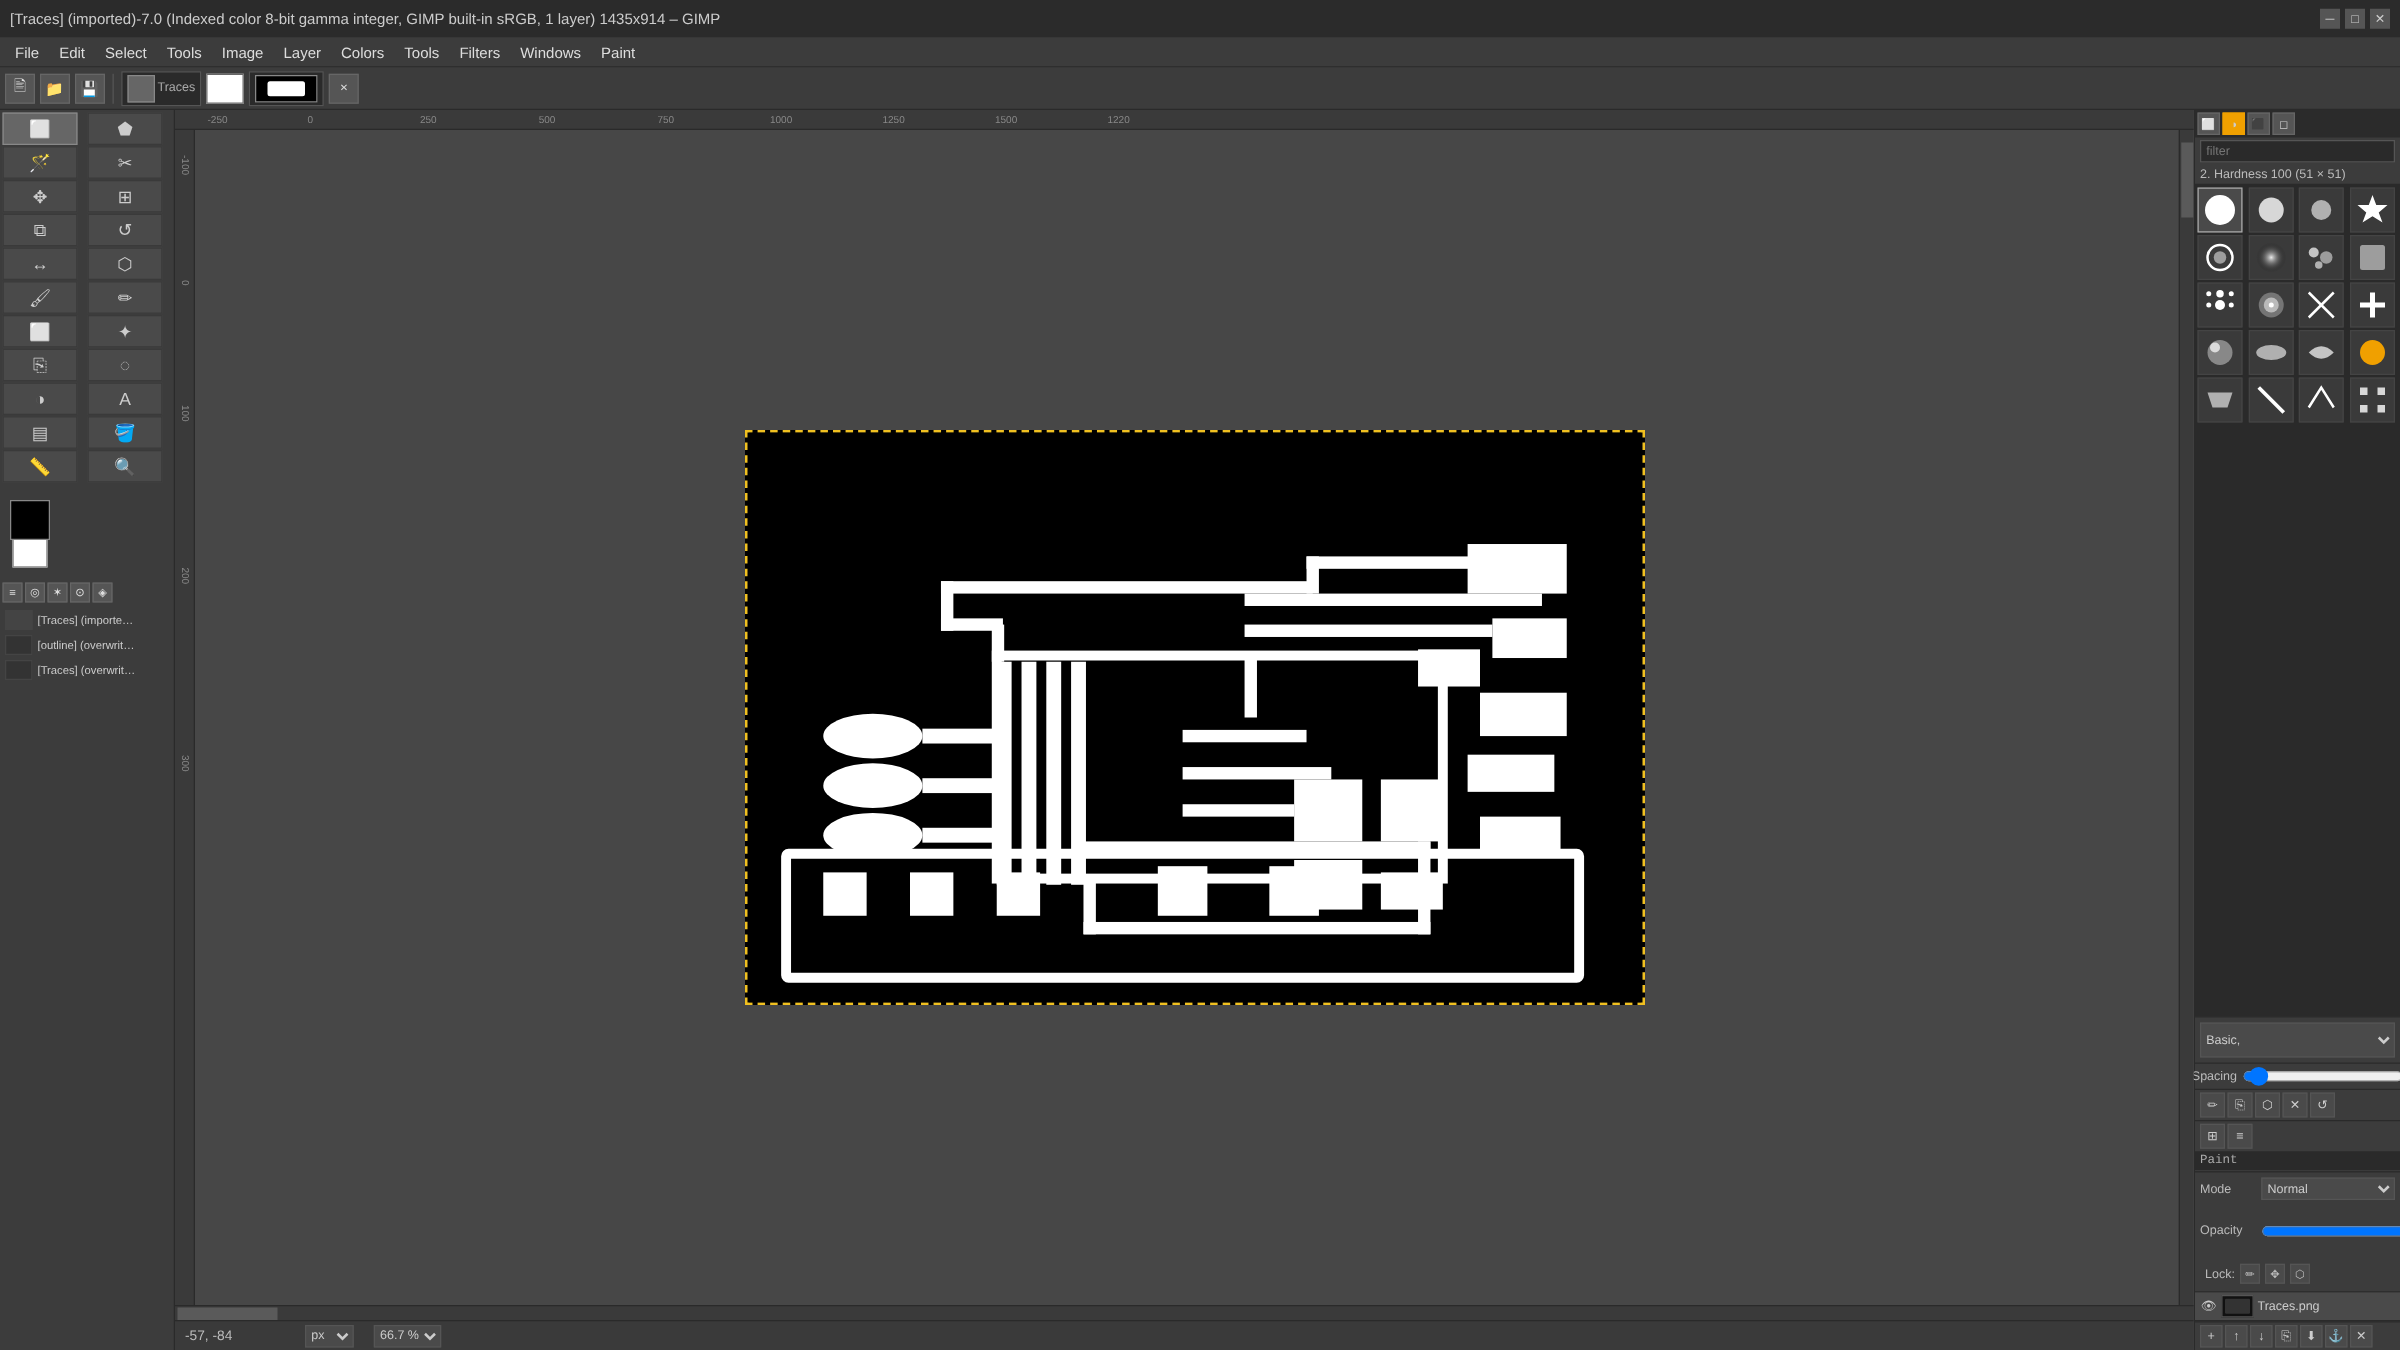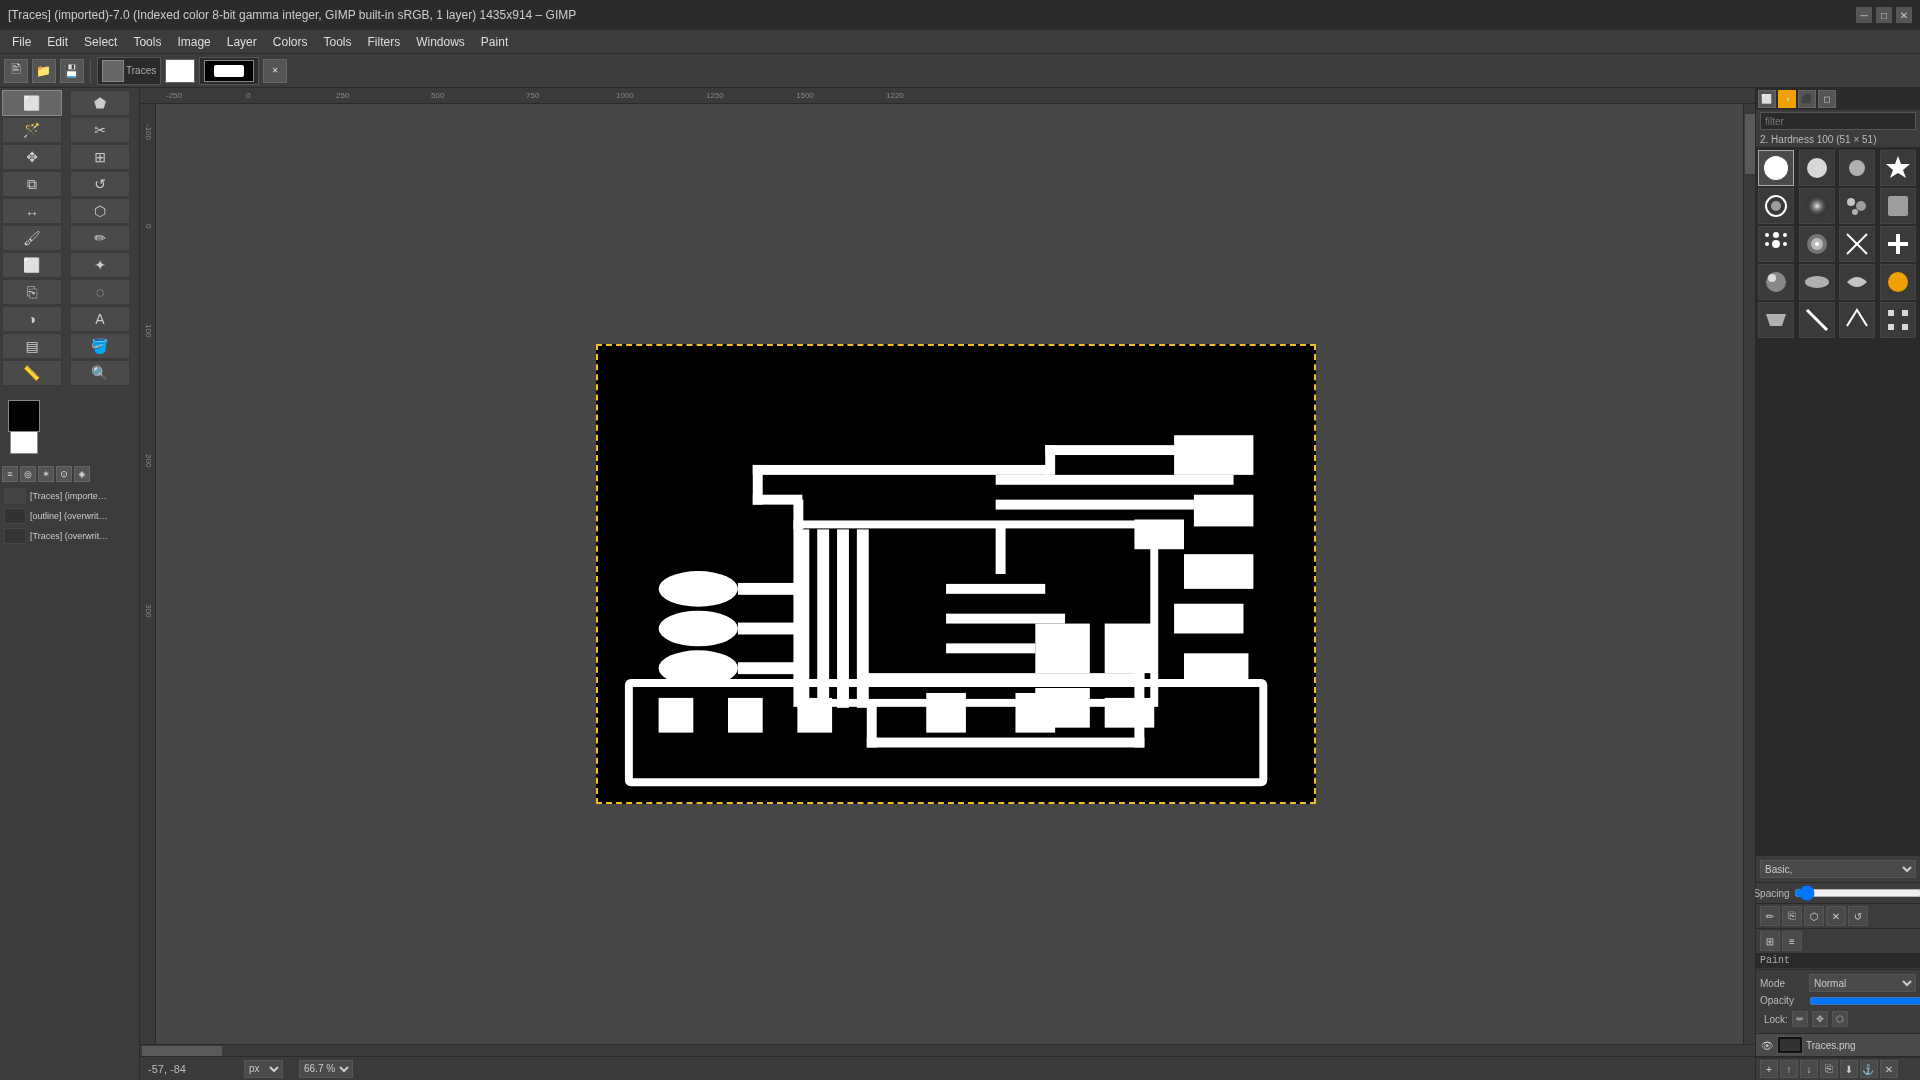--- a/index.html
+++ b/index.html
@@ -382,21 +382,21 @@
       align-items: center;
       gap: 4px;
       border-top: 1px solid #2a2a2a;
     }
     #brush-dropdown select {
       flex: 1;
       background: #4a4a4a;
       border: 1px solid #555;
       color: #ccc;
       font-size: 10px;
-      height: 18px;
+      height: 28px;
     }
 
     #brush-spacing {
       padding: 4px;
       display: flex;
       align-items: center;
       gap: 4px;
       font-size: 10px;
       color: #bbb;
       border-top: 1px solid #2a2a2a;
@@ -434,21 +434,21 @@
 
     
     #tool-options {
       border-top: 1px solid #2a2a2a;
       padding: 4px;
     }
     .tool-opt-row {
       display: flex;
       align-items: center;
       gap: 4px;
-      margin-bottom: 3px;
+      margin-bottom: 19px;
       font-size: 10px;
       color: #bbb;
     }
     .tool-opt-row label {
       min-width: 45px;
     }
     .tool-opt-row input[type=range] {
       flex: 1;
       height: 10px;
     }

